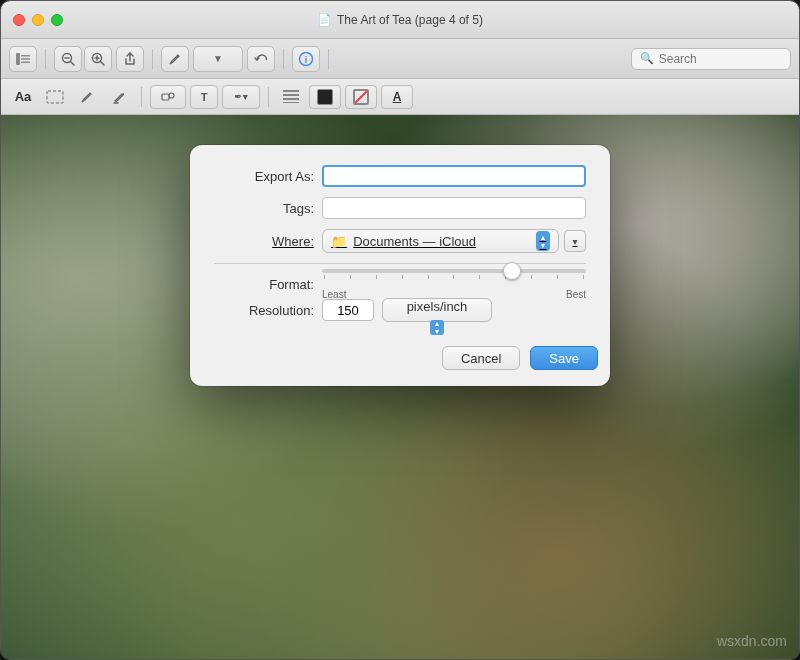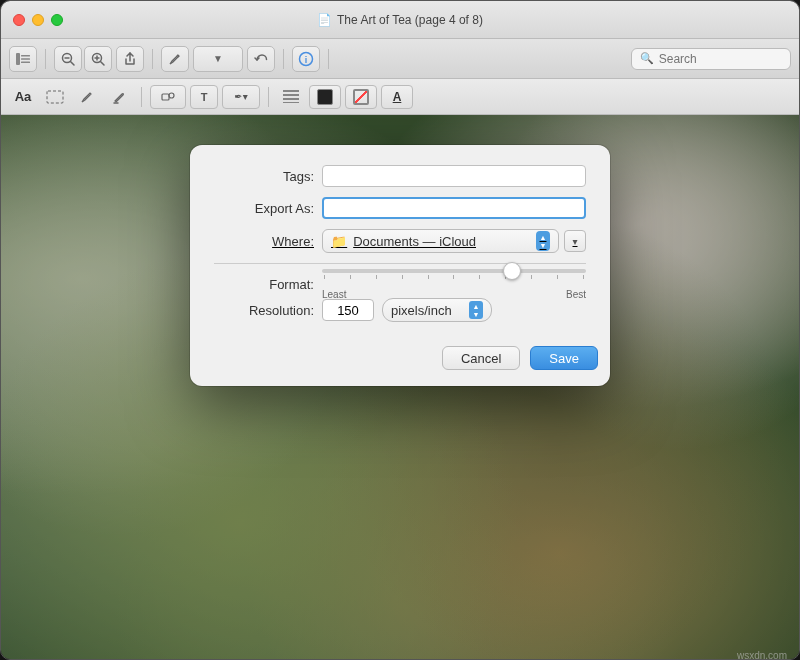--- a/index.html
+++ b/index.html
@@ -431,32 +431,33 @@
       border-radius: 4px;
       padding: 1px 5px;
       font-size: 13px;
       text-align: center;
       background: white;
     }
 
     .resolution-unit {
       height: 24px;
       border: 1px solid #bbb;
-      border-radius: 11px;
+      border-radius: 6px;
       background: linear-gradient(180deg, #f8f8f8, #ececec);
       display: flex;
       align-items: center;
       padding: 0 8px;
       gap: 6px;
       cursor: pointer;
       font-size: 13px;
       color: #333;
       margin-left: 8px;
       min-width: 110px;
       justify-content: space-between;
+      flex-direction: column;
     }
 
     
     .dialog-buttons {
       display: flex;
       justify-content: flex-end;
       gap: 10px;
       padding: 14px 12px 16px;
     }
 
@@ -485,41 +486,41 @@
       font-weight: 500;
     }
 
     .folder-icon {
       color: #4a90d9;
       font-size: 13px;
     }
 
     .watermark {
       position: absolute;
-      bottom: 0;
+      bottom: 12px;
       right: 12px;
       color: rgba(255,255,255,0.6);
-      font-size: 10px;
+      font-size: 14px;
       z-index: 5;
     }
   </style>
 </head>
 <body>
 
 <div class="window">
 
   <div class="titlebar">
     <div class="traffic-lights">
       <div class="traffic-light tl-close"></div>
       <div class="traffic-light tl-minimize"></div>
       <div class="traffic-light tl-maximize"></div>
     </div>
     <div class="titlebar-center">
       <span class="titlebar-doc-icon">📄</span>
-      <span>The Art of Tea (page 4 of 8)</span>
+      <span>The Art of Tea (page 4 of 5)</span>
     </div>
   </div>
 
   <div class="toolbar">
     <div class="toolbar-group">
       <div class="toolbar-btn">
         <svg width="14" height="12" viewBox="0 0 14 12" fill="none">
           <rect x="0" y="0" width="4" height="12" rx="1" fill="#888"></rect>
           <rect x="5" y="2" width="9" height="1.5" rx="0.5" fill="#888"></rect>
           <rect x="5" y="5.25" width="9" height="1.5" rx="0.5" fill="#888"></rect>
@@ -641,27 +642,27 @@
     </div>
 
     <div class="watermark">wsxdn.com</div>
 
     <div class="modal-overlay">
       <div class="save-dialog">
 
         <div class="dialog-body">
 
           <div class="dialog-row">
+            <label class="dialog-label">Export As:</label>
+            <input class="dialog-input" type="text" value="" style="">
+          </div>
+
+          <div class="dialog-row">
             <label class="dialog-label">Tags:</label>
             <input class="dialog-input-tags" type="text" value="" style="">
-          </div>
-
-          <div class="dialog-row">
-            <label class="dialog-label">Export As:</label>
-            <input class="dialog-input" type="text" value="" style="">
           </div>
 
           <div class="where-row">
             <label class="dialog-label">Where:</label>
             <div class="where-select">
               <span class="folder-icon">📁</span>
               <span>Documents — iCloud</span>
               <div class="where-chevrons">
                 <span>▲</span>
                 <span>▼</span>

